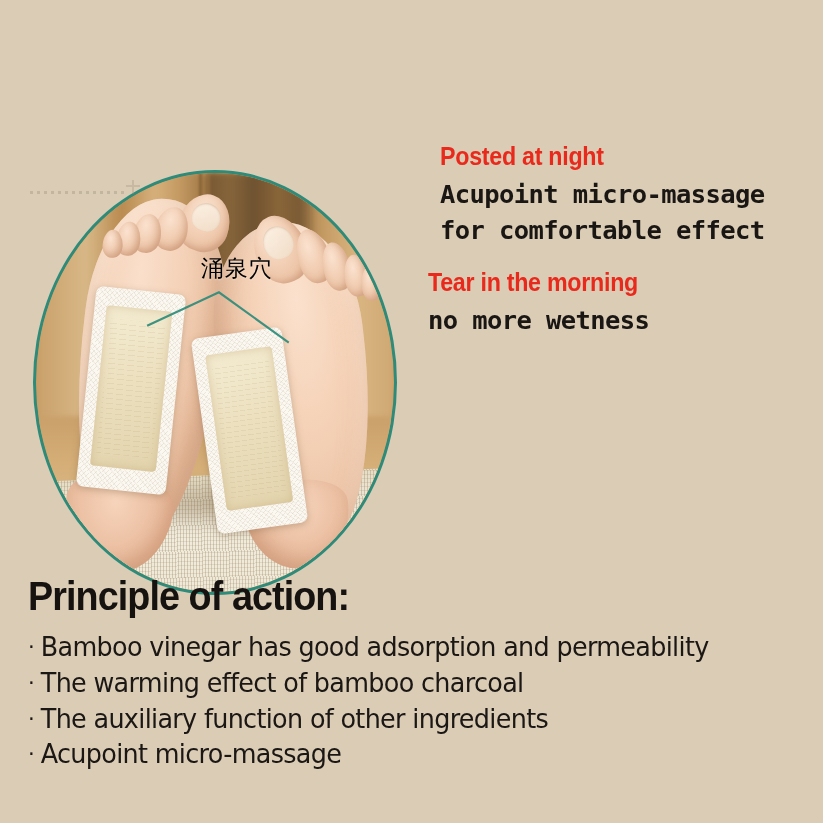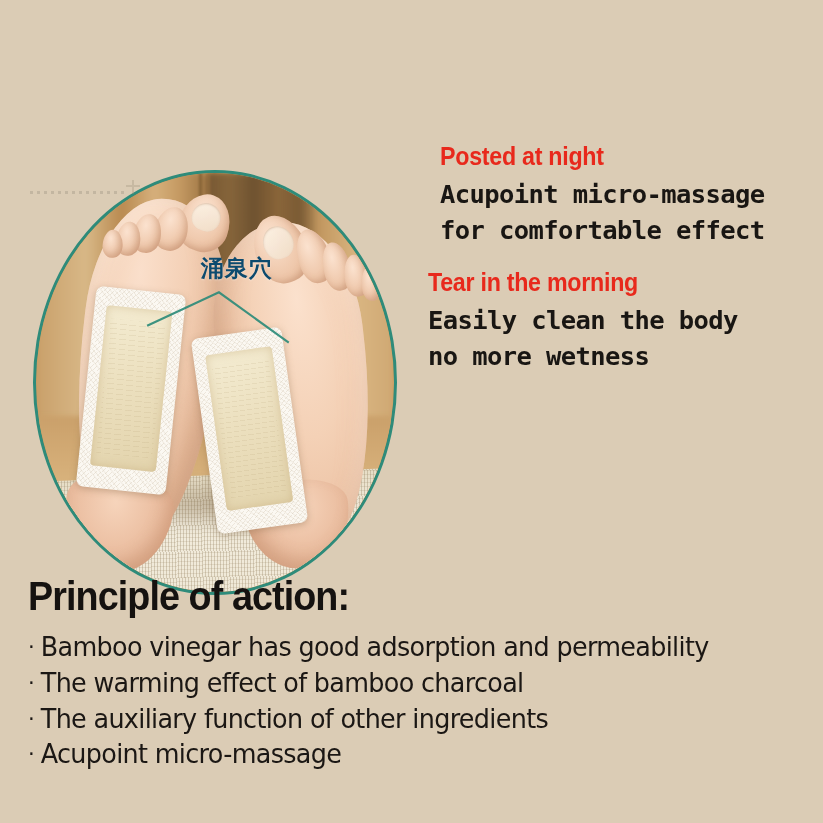--- a/index.html
+++ b/index.html
@@ -294,22 +294,22 @@
     transform: rotate(-8deg);
   }
 
   
   .acu-label {
     position: absolute;
     left: 46%;
     top: 19%;
     font-family: "DejaVu Sans", sans-serif;
     font-size: 23px;
-    font-weight: 700;
-    color: #0c4a6e;
+    font-weight: 400;
+    color: #000000;
     letter-spacing: 1px;
     text-shadow: 0 1px 2px rgba(255,255,255,.35);
     white-space: nowrap;
   }
   .acu-pointer {
     position: absolute;
     left: 0; top: 0;
     width: 100%; height: 100%;
     pointer-events: none;
   }
@@ -493,21 +493,20 @@
   <div class="copy-col">
 
     <div class="block-1">
       <div class="kicker">Posted at night</div>
       <div class="body-line">Acupoint micro-massage</div>
       <div class="body-line">for comfortable effect</div>
     </div>
 
     <div class="block-2">
       <div class="kicker">Tear in the morning</div>
-      <div class="body-line">Easily clean the body</div>
       <div class="body-line">no more wetness</div>
     </div>
 
   </div>
 
   <div class="principle">
     <div class="principle-title">Principle of action:</div>
     <ul class="bullets">
       <li>
         <span class="dot">·</span>

